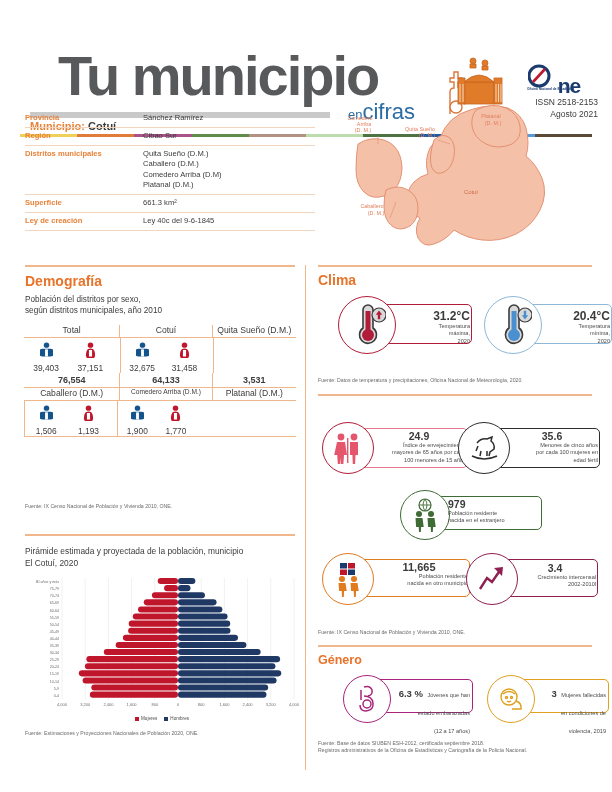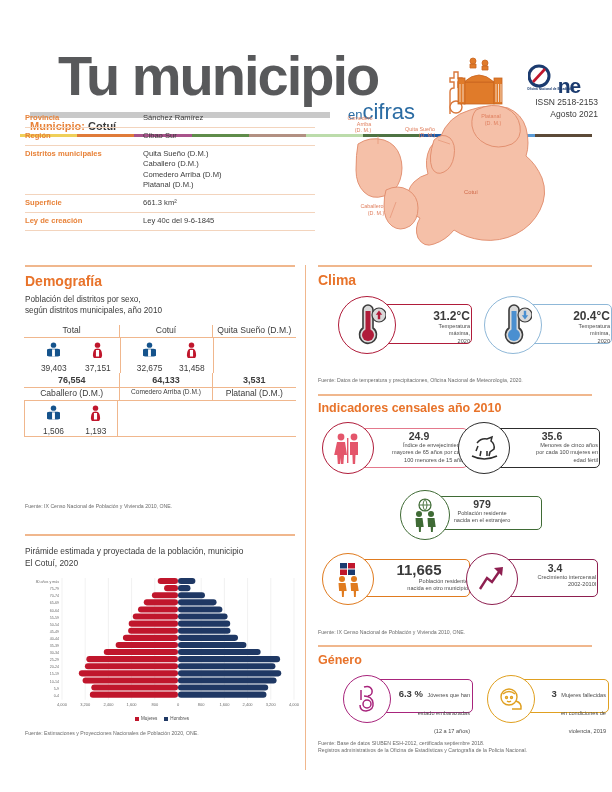--- a/index.html
+++ b/index.html
@@ -59,21 +59,21 @@
 
   .col-div { position:absolute; left:305px; top:265px; width:1.3px; height:505px; background:#f0b78d; }
 
   
   .demo-sub { position:absolute; left:25px; top:294px; font-size:8.2px; line-height:11px; color:#3b3b3b; width:265px;}
   .pop-table { position:absolute; left:24px; top:325px; width:272px; }
   .pop-grid { display:flex; }
   .pop-cell { position:relative; }
   .pop-head { text-align:center; font-size:8.6px; color:#3b3b3b; padding-bottom:2px; }
   .pop-head.sm { font-size:6.6px; }
-  .pop-icons { display:flex; justify-content:flex-end; align-items:flex-end; padding-top:4px; }
+  .pop-icons { display:flex; justify-content:flex-start; align-items:flex-end; padding-top:4px; }
   .pop-ic { text-align:center; width:46%; }
   .pop-num { font-size:8.4px; color:#3b3b3b; margin-top:1px; }
   .pop-total { text-align:center; font-size:9px; font-weight:bold; color:#3b3b3b; padding:2px 0 2px; }
   .hline { height:1px; background:#f0b78d; }
   .vline { width:1px; background:#f0b78d; }
   .src { position:absolute; font-size:5.2px; color:#6b6b6b; }
 
   
   .pyr-title { position:absolute; left:25px; top:546px; width:270px; font-size:8.4px; line-height:11.5px; color:#3b3b3b; }
   .pyr { position:absolute; left:22px; top:576px; width:278px; height:140px; }
@@ -322,20 +322,36 @@
         <div class="pop-num">1,506</div></div>
       <div class="pop-ic"><svg viewBox="0 0 20 24" style="width:13px;height:16px">
     <circle cx="10" cy="4.5" r="4.2" fill="#c0162c"></circle>
     <path d="M10 9.5 C4 9.5 3 15 3 20 a7 7 0 0 0 14 0 C17 15 16 9.5 10 9.5Z" fill="#c0162c"></path>
                 <rect x="7.6" y="12" width="4.8" height="10" fill="#fff"></rect>
   </svg>
         <div class="pop-num">1,193</div></div>
      </div>
         </div>
         <div class="vline"></div>
+        <div class="pop-cell" style="width:84px">
+          <div class="pop-icons">
+      <div class="pop-ic"><svg viewBox="0 0 20 24" style="width:13px;height:16px">
+    <circle cx="10" cy="4.5" r="4.2" fill="#15538c"></circle>
+    <path d="M4 10 h12 a6 6 0 0 1 0 12 h-12 a6 6 0 0 1 0 -12Z" fill="#15538c"></path>
+                <rect x="7.8" y="11" width="4.4" height="11" fill="#fff"></rect>
+  </svg>
+        <div class="pop-num">1,900</div></div>
+      <div class="pop-ic"><svg viewBox="0 0 20 24" style="width:13px;height:16px">
+    <circle cx="10" cy="4.5" r="4.2" fill="#c0162c"></circle>
+    <path d="M10 9.5 C4 9.5 3 15 3 20 a7 7 0 0 0 14 0 C17 15 16 9.5 10 9.5Z" fill="#c0162c"></path>
+                <rect x="7.6" y="12" width="4.8" height="10" fill="#fff"></rect>
+  </svg>
+        <div class="pop-num">1,770</div></div>
+     </div>
+        </div>
       </div>
       <div class="hline"></div>
     </div>
   <div class="src" style="left:25px; top:503px;">Fuente: IX Censo Nacional de Población y Vivienda 2010, ONE.</div>
 
   <div class="panel-rule" style="left:25px; top:534px; width:270px;"></div>
   <div class="pyr-title" id="pyr-title">
       <div>Pirámide estimada y proyectada de la población, municipio</div>
       <div>El Cotuí, 2020</div>
     </div>
@@ -460,21 +476,20 @@
       <div class="card-txt" id="clima-min-txt">
           <div>Temperatura</div>
           <div>mínima,</div>
           <div>2020</div>
         </div>
     </div>
   </div>
   <div class="src" style="left:318px; top:377px;">Fuente: Datos de temperatura y precipitaciones, Oficina Nacional de Meteorología, 2020.</div>
 
   <div class="panel-rule" style="left:318px; top:394px; width:274px;"></div>
-  <div class="sec-title" style="left:318px; top:401px; font-size:12.5px;">Indicadores censales año 2010</div>
 
   <div class="ccard" style="left:322px; top:422px;">
     <div style="position:absolute; left:24px; top:6px; width:122px; height:40px; border:1.3px solid #e4798c; border-radius:5px; background:#fff;"></div>
     <div style="position:absolute; left:0; top:0; width:52px; height:52px; border-radius:50%; border:1.3px solid #b01c3a; background:#fff;"></div>
     <svg style="position:absolute; left:11px; top:10px; width:31px; height:32px;" viewBox="0 0 31 32">
       <g fill="#e4566b">
         <circle cx="8" cy="5" r="3.4"></circle>
           <path d="M4 10 h8 l2 13 h-3 l-0.6 9h-2.4l-0.4-6 -0.4 6h-2.4l-0.6-9h-3Z"></path>
         <circle cx="21" cy="5" r="3.4"></circle>
           <path d="M17 10 h8 v13 h-2.5 l-0.4 9h-2.3l-0.4-9h-2.4Z"></path>
@@ -516,21 +531,21 @@
     <svg style="position:absolute; left:11px; top:8px; width:29px; height:34px;" viewBox="0 0 29 34">
       <circle cx="14" cy="7" r="6" fill="none" stroke="#3f6b35" stroke-width="1.2"></circle>
       <path d="M8 7 h12 M14 1 q4 6 0 12 M14 1 q-4 6 0 12" fill="none" stroke="#3f6b35" stroke-width="0.9"></path>
       <g fill="#3f6b35">
         <circle cx="8" cy="16" r="3"></circle>
           <path d="M4.5 20 h7 l1.2 9h-2.6l-0.3 5h-1.8l-0.3-5h-2.6Z"></path>
         <circle cx="20" cy="16" r="3"></circle>
           <path d="M16.5 20 h7 l1.2 9h-2.6l-0.3 5h-1.8l-0.3-5h-2.6Z"></path>
       </g>
     </svg>
-    <div style="position:absolute; left:32px; top:8px; width:100px; text-align:center;">
+    <div style="position:absolute; left:48px; top:8px; width:100px; text-align:left;">
       <div class="card-num" style="font-size:10.5px;">979</div>
       <div class="card-txt" id="ind3">
           <div>Población residente</div>
           <div>nacida en el extranjero</div>
         </div>
     </div>
   </div>
 
   <div class="ccard" style="left:322px; top:553px;">
     <div style="position:absolute; left:24px; top:6px; width:124px; height:38px; border:1.3px solid #e07b1f; border-radius:5px; background:#fff;"></div>
@@ -543,21 +558,21 @@
           <rect x="15" y="8.5" width="7" height="5.5" fill="#1b3b6f"></rect>
       </g>
       <g fill="#e07b1f">
         <circle cx="9" cy="18" r="3"></circle>
           <path d="M5.5 22 h7 l1.2 8h-2.6l-0.3 6h-1.8l-0.3-6h-2.6Z"></path>
         <circle cx="21" cy="18" r="3"></circle>
           <path d="M17.5 22 h7 l1.2 8h-2.6l-0.3 6h-1.8l-0.3-6h-2.6Z"></path>
       </g>
     </svg>
     <div style="position:absolute; left:48px; top:8px; width:98px; text-align:center;">
-      <div class="card-num" style="font-size:15px;">11,665</div>
+      <div class="card-num" style="font-size:11px;">11,665</div>
       <div class="card-txt bubble-txt-r" id="ind4">
           <div>Población residente</div>
           <div>nacida en otro municipio</div>
         </div>
     </div>
   </div>
 
   <div class="ccard" style="left:466px; top:553px;">
     <div style="position:absolute; left:24px; top:6px; width:108px; height:38px; border:1.3px solid #8e1f50; border-radius:5px; background:#fff;"></div>
     <div style="position:absolute; left:0; top:0; width:52px; height:52px; border-radius:50%; border:1.3px solid #8e1f50; background:#fff;"></div>

